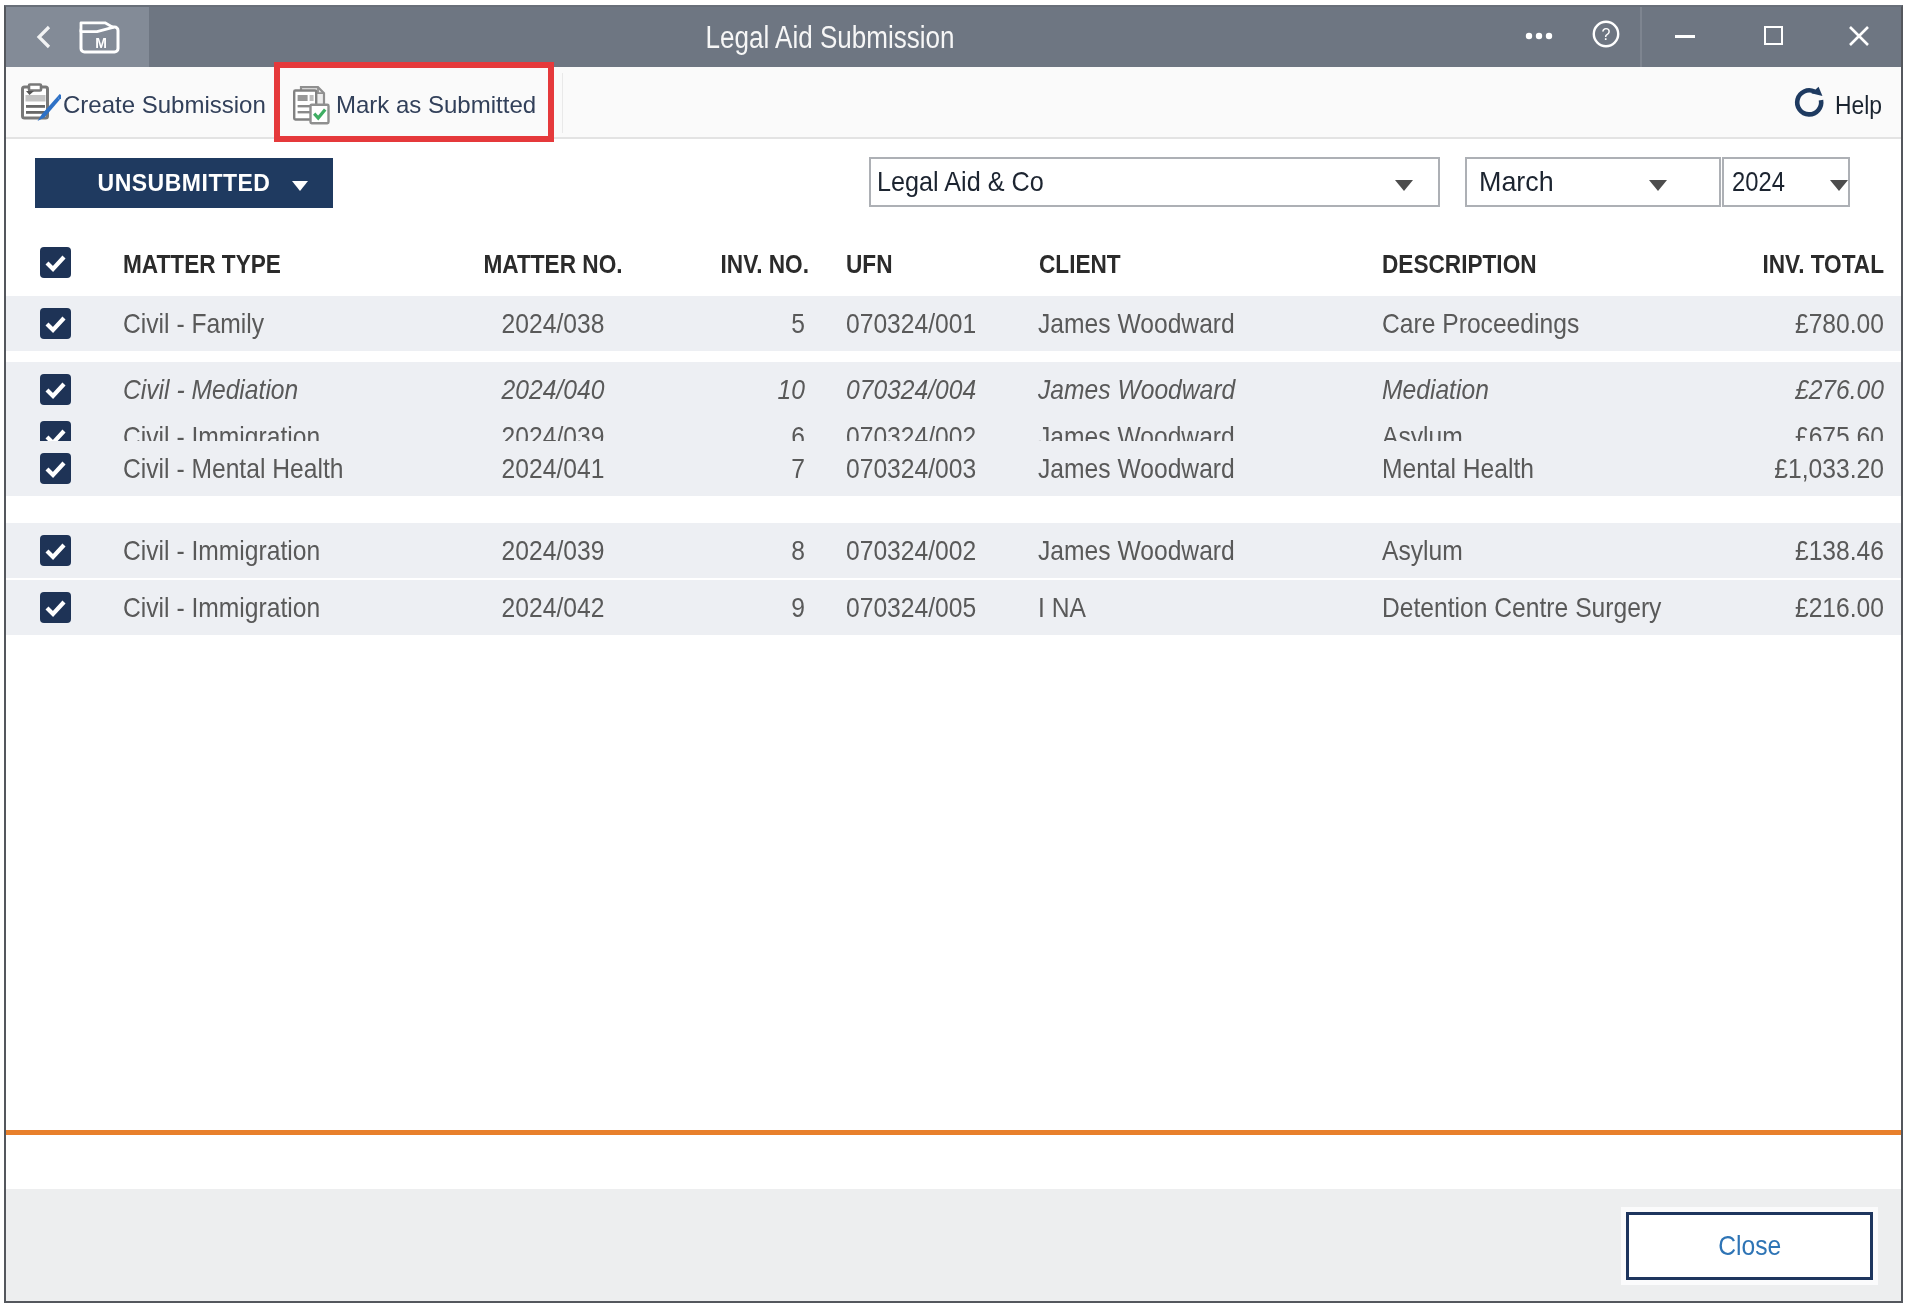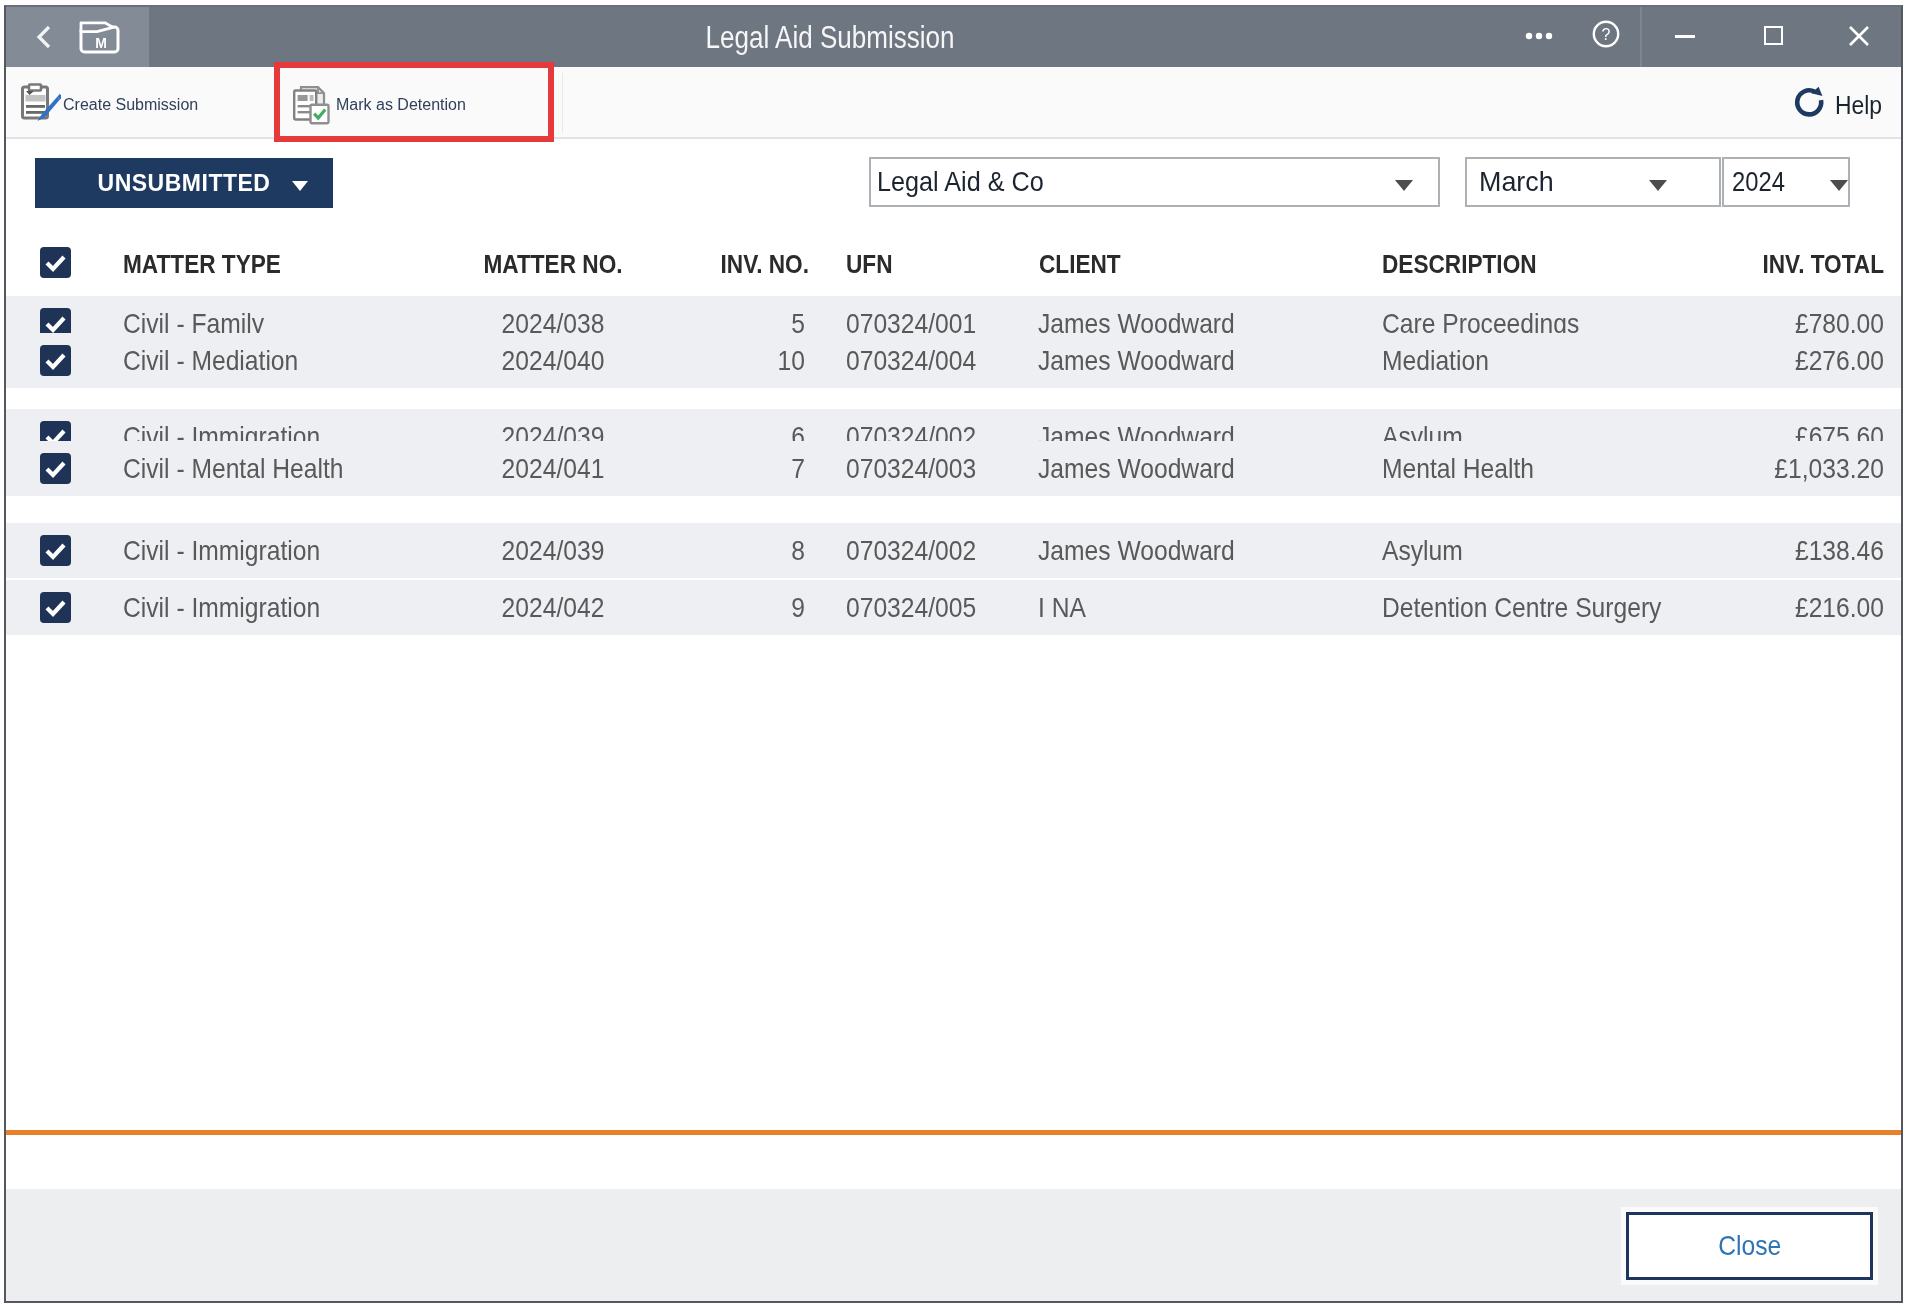--- a/index.html
+++ b/index.html
@@ -8,21 +8,21 @@
   #win { position:absolute; left:4px; top:5px; width:1899px; height:1298px; border:2px solid #54575d; border-top-color:#686f79; background:#fff; }
   .abs { position:absolute; }
 
   
   #titlebar { position:absolute; left:0; top:0; width:100%; height:60px; background:#6e7682; }
   #titleleft { position:absolute; left:0; top:0; width:143px; height:60px; background:#838b97; }
   #title { position:absolute; left:0; top:0; width:1648px; height:60px; text-align:center; line-height:62px; color:#f6f6f6; font-size:31px; transform:scaleX(.84); }
 
   
   #toolbar { position:absolute; left:0; top:60px; width:100%; height:72px; background:#fafafa; border-bottom:2px solid #e3e3e3; }
-  .tbtext { position:absolute; top:3px; height:70px; line-height:70px; font-size:16px; color:#32405a; transform-origin:0 50%; }
+  .tbtext { position:absolute; top:3px; height:70px; line-height:70px; font-size:24px; color:#32405a; transform-origin:0 50%; }
   .sx { display:inline-block; transform:scaleX(.88); transform-origin:0 50%; }
 
   
   #unsub { position:absolute; left:29px; top:151px; width:298px; height:50px; background:#1f3a60; color:#fff; font-weight:bold; font-size:23px; text-align:center; line-height:50px; letter-spacing:0.5px; }
   .dd { position:absolute; top:150px; height:50px; background:#fff; border:2px solid #adb0b5; font-size:28px; color:#1c2430; line-height:46px; padding-left:6px; }
   .ddarrow { position:absolute; width:0; height:0; border-left:9px solid transparent; border-right:9px solid transparent; border-top:11px solid #4d4d4d; }
 
   
   .hdr { position:absolute; top:225px; height:64px; line-height:64px; font-size:26px; font-weight:600; color:#2b2b2b; white-space:nowrap; transform:scaleX(.87); }
   .tl { transform-origin:0 50%; } .tr { transform-origin:100% 50%; } .tc { transform-origin:50% 50%; }
@@ -91,21 +91,21 @@
         <path d="M8 1.2 h17 l6 6 v19 h-23 z" fill="#ededed" stroke="#8f8f8f" stroke-width="2.2"></path>
         <path d="M25 1.2 v6 h6" fill="none" stroke="#8f8f8f" stroke-width="1.8"></path>
         <rect x="1.2" y="4.5" width="22" height="29" rx="1.2" fill="#fff" stroke="#818181" stroke-width="2.4"></rect>
         <rect x="4.6" y="9" width="10" height="6" fill="#979797"></rect>
         <rect x="16.6" y="9" width="4" height="6" fill="#bbb"></rect>
         <rect x="4.6" y="19" width="14" height="2.4" fill="#8a8a8a"></rect>
         <rect x="4.6" y="25" width="14" height="2.4" fill="#8a8a8a"></rect>
         <rect x="17.5" y="18.8" width="18" height="18.5" rx="1.2" fill="#fff" stroke="#8f8f8f" stroke-width="2.4"></rect>
         <path d="M21.2 27.6 l4 4.4 7-8.6" fill="none" stroke="#3fae63" stroke-width="3.2"></path>
       </svg>
-      <div class="tbtext" style="left:330px;">Mark as Detention</div>
+      <div class="tbtext" style="left:330px;">Mark as Submitted</div>
       <svg class="abs" style="left:1786px;top:19px;" width="34" height="34" viewBox="0 0 34 34">
         <path d="M22.5 5.6 A12 12 0 1 0 29 14.2" fill="none" stroke="#1e3a60" stroke-width="4.6"></path>
         <path d="M20 8.5 L31.5 8.5 L25.5 0.5 z" fill="#1e3a60" transform="rotate(14 25 5)"></path>
       </svg>
       <div class="tbtext" style="left:1829px;font-size:26px;color:#1a2430;transform:scaleX(.88);">Help</div>
     </div>
 
     <div id="unsub"><span style="display:inline-block;text-align:right;">UNSUBMITTED</span></div>
     <div class="abs" style="left:286px;top:174px;width:0;height:0;border-left:8px solid transparent;border-right:8px solid transparent;border-top:10px solid #fff;z-index:5;"></div>
     <div class="dd" style="left:863px;width:571px;"><span class="sx" style="transform:scaleX(.9);">Legal Aid &amp; Co</span></div>
@@ -136,21 +136,21 @@
             </svg>
           </div>
     <div class="cell tl" style="left:117px;">Civil - Family</div>
     <div class="cell tc" style="left:467px;width:160px;text-align:center;">2024/038</div>
     <div class="cell tr" style="left:640px;width:159px;text-align:right;">5</div>
     <div class="cell tl" style="left:840px;">070324/001</div>
     <div class="cell tl" style="left:1032px;">James Woodward</div>
     <div class="cell tl" style="left:1376px;">Care Proceedings</div>
     <div class="cell tr" style="left:1678px;width:200px;text-align:right;">£780.00</div>
   </div>
-  <div class="row" style="top:326px;">
+  <div class="row" style="top:355px;font-style:italic;">
     <div class="cb" style="top:12px;">
             <svg width="31" height="31" viewBox="0 0 31 31">
               <path d="M7 16 l6 6 11-12" fill="none" stroke="#fff" stroke-width="4.2"></path>
             </svg>
           </div>
     <div class="cell tl" style="left:117px;">Civil - Mediation</div>
     <div class="cell tc" style="left:467px;width:160px;text-align:center;">2024/040</div>
     <div class="cell tr" style="left:640px;width:159px;text-align:right;">10</div>
     <div class="cell tl" style="left:840px;">070324/004</div>
     <div class="cell tl" style="left:1032px;">James Woodward</div>

